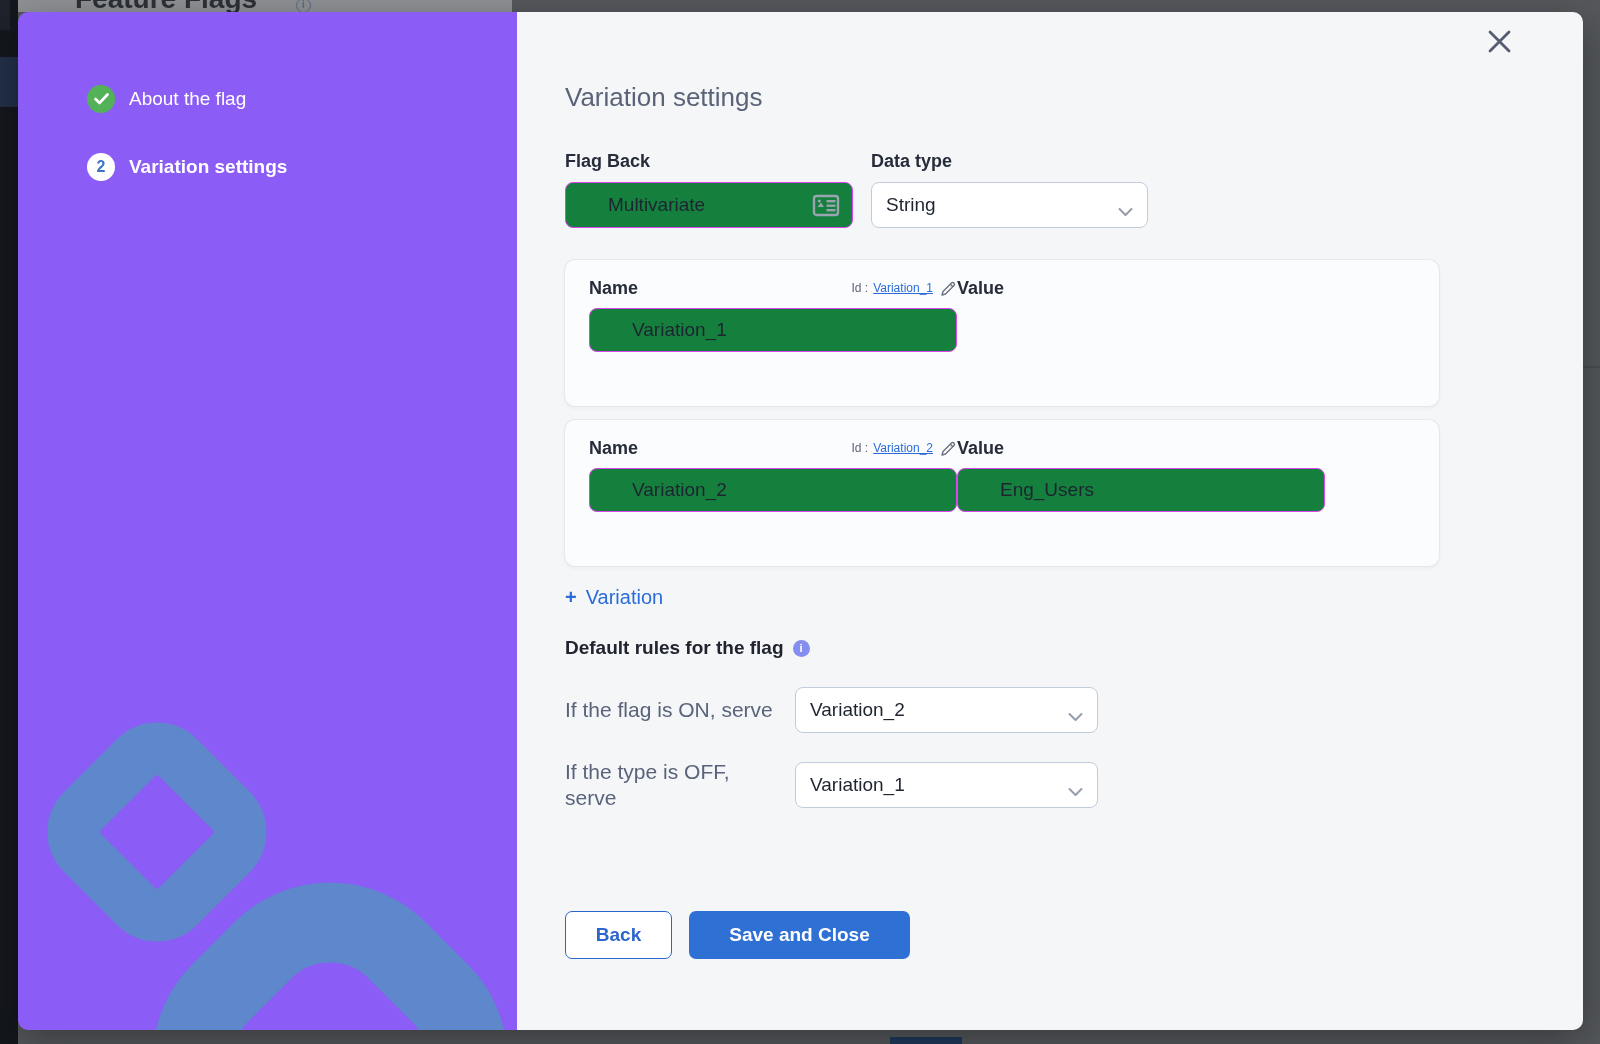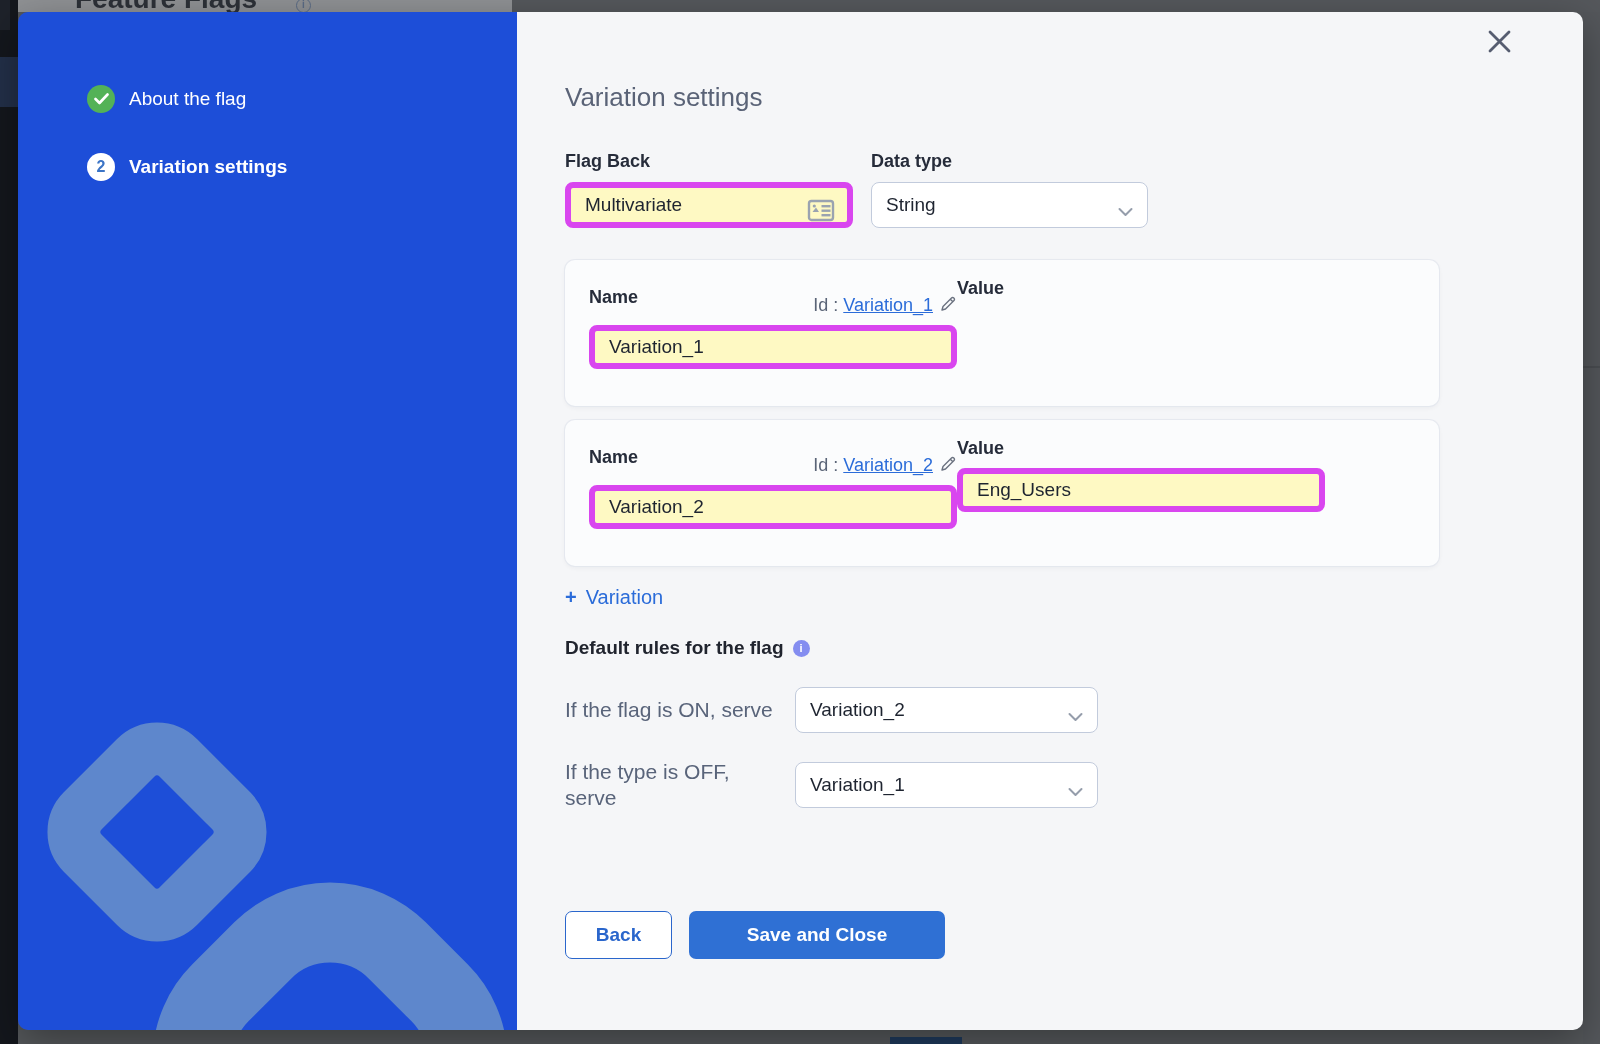--- a/index.html
+++ b/index.html
@@ -16,78 +16,78 @@
   .bk-info { position:absolute; left:278px; top:-2px; width:15px; height:15px; border:1.5px solid #5a6b85; border-radius:50%; color:#5a6b85; font-size:10px; text-align:center; line-height:12px; font-weight:700; }
   .bk-right { position:absolute; right:0; top:12px; width:17px; height:1032px; background:#54575b; }
   .bk-right .bk-seam { position:absolute; left:0; top:354px; width:17px; height:2px; background:#4a4d51; }
   .bk-bottom { position:absolute; left:18px; top:1030px; width:1565px; height:14px; background:#56595c; }
   .bk-bottom .bk-navy { position:absolute; left:872px; top:7px; width:72px; height:7px; background:#1f3a5c; }
 
   
   .modal { position:absolute; left:18px; top:12px; width:1565px; height:1018px; border-radius:10px; overflow:hidden; display:flex; box-shadow:0 12px 40px rgba(0,0,0,.35); }
 
   
-  .sidebar { position:relative; width:499px; flex:0 0 499px; background:#1d4ed8; overflow:hidden; }
+  .sidebar { position:relative; width:499px; flex:0 0 499px; background:#8b5cf6; overflow:hidden; }
   .watermark { position:absolute; left:0; top:0; pointer-events:none; }
   .steps { position:relative; z-index:1; padding:73px 0 0 69px; }
   .step { display:flex; align-items:center; margin-bottom:40px; }
   .step-circle { width:28px; height:28px; border-radius:50%; flex:0 0 28px; display:flex; align-items:center; justify-content:center; }
   .step-circle.done { background:#53b257; }
   .step-circle.current { background:#ffffff; color:#3b74c6; font-size:16px; font-weight:700; }
   .step-label { margin-left:14px; color:#ffffff; font-size:19px; }
   .step-label.done { font-weight:500; }
   .step-label.current { font-weight:700; }
 
   
   .content { position:relative; flex:1; background:#f5f6f8; }
   .close-btn { position:absolute; top:16px; right:70px; width:27px; height:27px; cursor:pointer; background:none; border:none; padding:0; }
   .content-inner { padding:72px 0 0 48px; width:100%; }
   .panel-title { font-size:26px; line-height:1; color:#5a6377; font-weight:400; }
 
   .fields-row { display:flex; margin-top:40px; }
   .field-label { font-size:18px; font-weight:600; color:#262c3a; line-height:22px; }
-  .text-field { margin-top:10px; position:relative; background:#fef9c3; border:6px solid #d946ef; border-radius:8px; height:46px; display:flex; align-items:center; }
+  .text-field { margin-top:10px; position:relative; background:#15803d; border:1px solid #d946ef; border-radius:8px; height:46px; display:flex; align-items:center;padding-left:28px; }
   .text-field input { border:none; outline:none; background:transparent; font-family:"Liberation Sans",sans-serif; font-size:19px; color:#1e2430; padding:0 14px; width:100%; }
   .flag-type-field { width:288px; }
   .flag-type-field .mv-icon { position:absolute; right:12px; top:10px; }
   .select { margin-top:10px; position:relative; background:#ffffff; border:1px solid #c2cbdc; border-radius:8px; height:46px; display:flex; align-items:center; padding:0 14px; font-size:19px; color:#1e2430; cursor:pointer; }
   .select .chev { position:absolute; right:14px; top:17px; }
   .data-type-col { margin-left:18px; }
   .data-type-select { width:277px; }
 
   .var-card { width:874px; background:#fbfcfd; border-radius:10px; margin-top:32px;
               box-shadow:0 0 0 1px rgba(226,230,237,.8), 0 2px 5px rgba(20,30,50,.05);
               padding:17px 24px 0 24px; height:146px; }
   .var-card + .var-card { margin-top:14px; }
   .var-cols { display:flex; }
   .var-col-name { width:368px; }
   .var-col-value { width:368px; }
   .name-head { display:flex; justify-content:space-between; align-items:center; }
-  .id-group { display:flex; font-size:18px;margin-top:18px; }
+  .id-group { display:flex; align-items:center; font-size:12px; }
   .id-prefix { color:#5a6477; margin-right:5px; }
   .id-link { color:#2b6cd9; text-decoration:underline; cursor:pointer; }
   .edit-icon { margin-left:7px; cursor:pointer; display:flex; }
   .var-input { margin-top:9px; height:44px; }
 
   .add-variation { display:inline-flex; align-items:center; margin-top:20px; color:#2b6cd9; font-size:20px; cursor:pointer; background:none; border:none; font-family:"Liberation Sans",sans-serif; }
   .add-variation .plus { font-weight:700; margin-right:9px; font-size:20px; }
 
   .default-heading { margin-top:28px; display:flex; align-items:center; font-size:19px; font-weight:600; color:#20242e; }
   .info-filled { margin-left:9px; width:17px; height:17px; border-radius:50%; background:#848df0; color:#ffffff; font-size:11px; font-weight:700; text-align:center; line-height:17px; font-style:normal; }
 
   .rule-row { display:flex; align-items:center; margin-top:28px; }
   .rule-row.off { margin-top:26px; align-items:center; }
   .rule-label { width:230px; font-size:21px; color:#59647a; line-height:26px; }
   .rule-label.off { max-width:180px; }
   .rule-select { width:303px; margin-top:0; }
 
   .btn-row { margin-top:100px; display:flex; }
   .btn { font-family:"Liberation Sans",sans-serif; font-size:19px; font-weight:700; border-radius:7px; height:48px; cursor:pointer; }
   .btn-back { width:107px; background:#ffffff; border:1.5px solid #2a66cc; color:#2a66cc; }
-  .btn-save { width:256px; margin-left:17px; background:#2f70d4; border:none; color:#ffffff; }
+  .btn-save { width:221px; margin-left:17px; background:#2f70d4; border:none; color:#ffffff; }
 </style>
 </head>
 <body>
 
 <div class="bk-left">
   <div class="bk-logo"></div>
   <div class="bk-activeitem"></div>
 </div>
 <div class="bk-top">
   <div class="bk-top-light">

